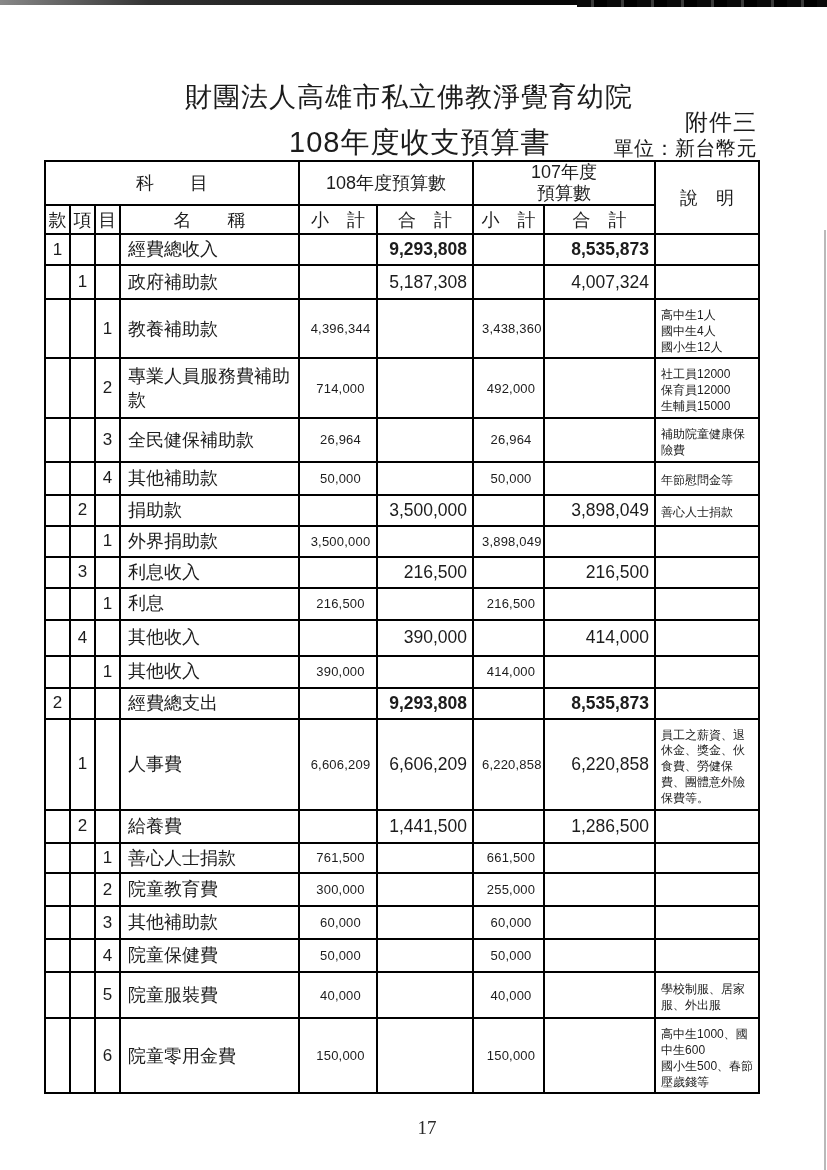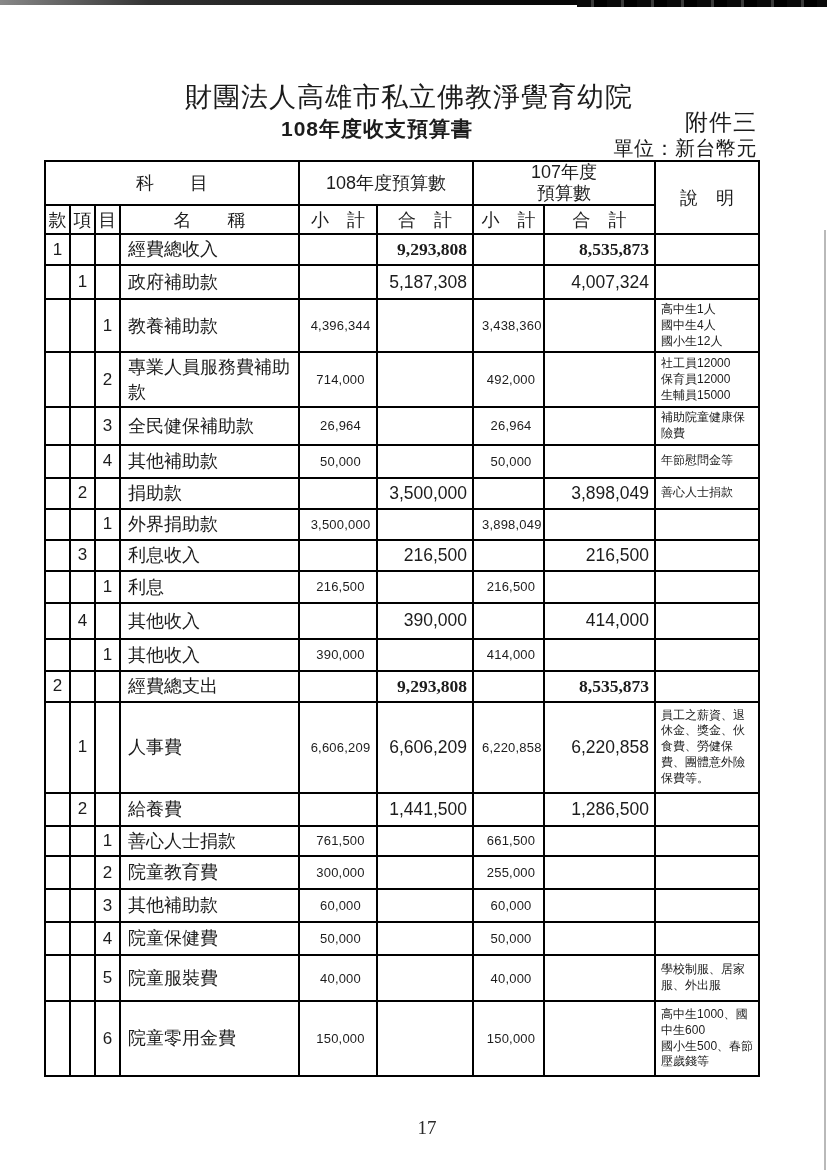--- a/index.html
+++ b/index.html
@@ -20,21 +20,21 @@
   .scan-line-right{
     position:absolute;top:230px;right:1px;width:2px;height:940px;
     background:#b9b9b9;
   }
   .org-title{
     position:absolute;top:71px;left:44px;width:714px;
     text-align:center;font-size:27px;font-weight:500;letter-spacing:1px;margin:8px;
   }
   .doc-subtitle{
     position:absolute;top:111px;left:277px;
-    font-size:21px;font-weight:700;letter-spacing:1px;margin:4px;
+    font-size:29px;font-weight:400;letter-spacing:1px;margin:12px;
   }
   .attach{
     position:absolute;top:107px;right:70px;
     font-size:23px;letter-spacing:1px;
   }
   .unit{
     position:absolute;top:135px;right:70px;
     font-size:20px;letter-spacing:0.5px;margin-left:8px;
   }
   table.budget{
@@ -50,23 +50,23 @@
   .budget thead th{font-weight:normal;font-size:18px;text-align:center;}
   .budget thead tr:nth-child(1){height:44px;}
   .budget thead tr:nth-child(2){height:29px;}
   th.pre{white-space:pre-line;line-height:1.15;}
   td.c{text-align:center;font-size:17px;}
   td.nm{text-align:left;font-size:18px;padding:2px 4px 2px 7px;line-height:1.35;margin-top:44px;}
   td.sub{text-align:center;font-size:13px;padding:0 3px 0 8px;letter-spacing:0.2px;}
   td.tot{text-align:right;font-size:17.5px;padding:0 5px 0 2px;}
   td.note{
     text-align:left;font-size:12px;line-height:1.32;
-    padding:2px 3px 2px 5px;white-space:pre-line;vertical-align:middle;margin-left:28px;
-  }
-  tr.emph td.tot{font-weight:bold;font-family:Liberation Serif, serif;}
+    padding:8px 3px 2px 5px;white-space:pre-line;vertical-align:middle;margin-left:28px;
+  }
+  tr.emph td.tot{font-weight:bold;}
   
   #tbody tr:nth-child(1){height:31px;}
   #tbody tr:nth-child(2){height:34px;}
   #tbody tr:nth-child(3){height:48px;}
   #tbody tr:nth-child(4){height:50px;}
   #tbody tr:nth-child(5){height:33px;}
   #tbody tr:nth-child(6){height:33px;}
   #tbody tr:nth-child(7){height:31px;}
   #tbody tr:nth-child(8){height:31px;}
   #tbody tr:nth-child(9){height:31px;}

